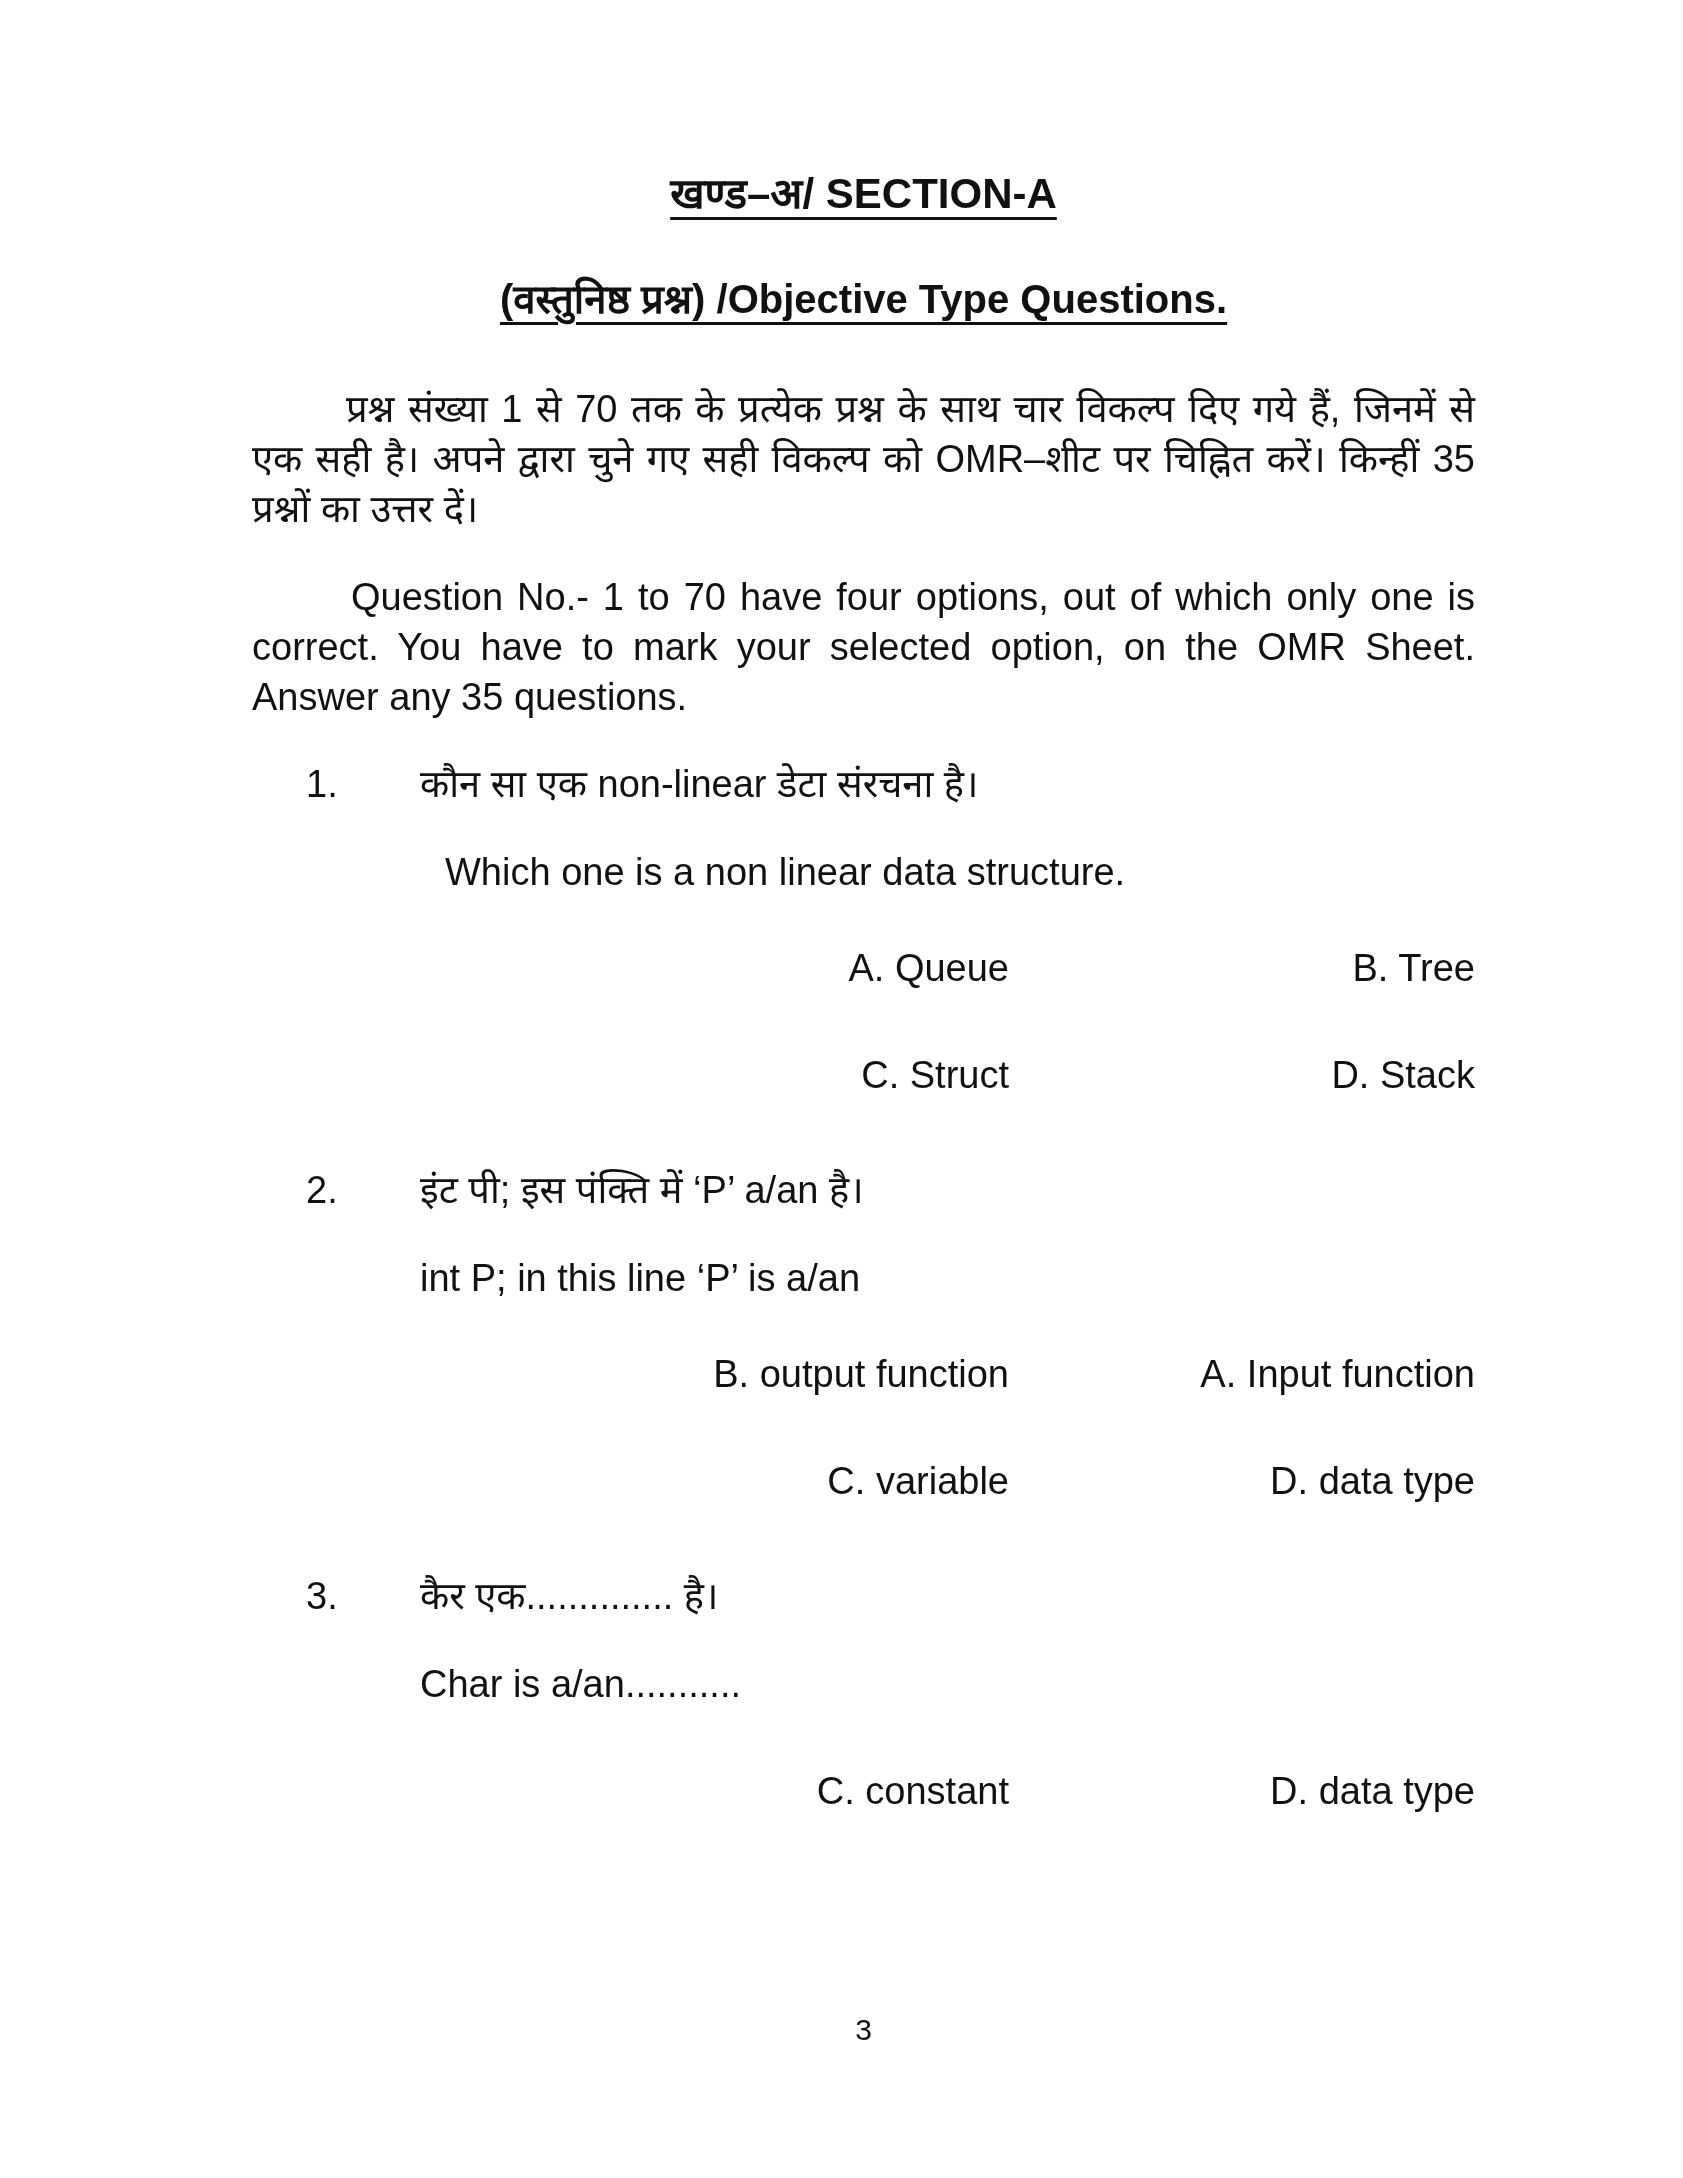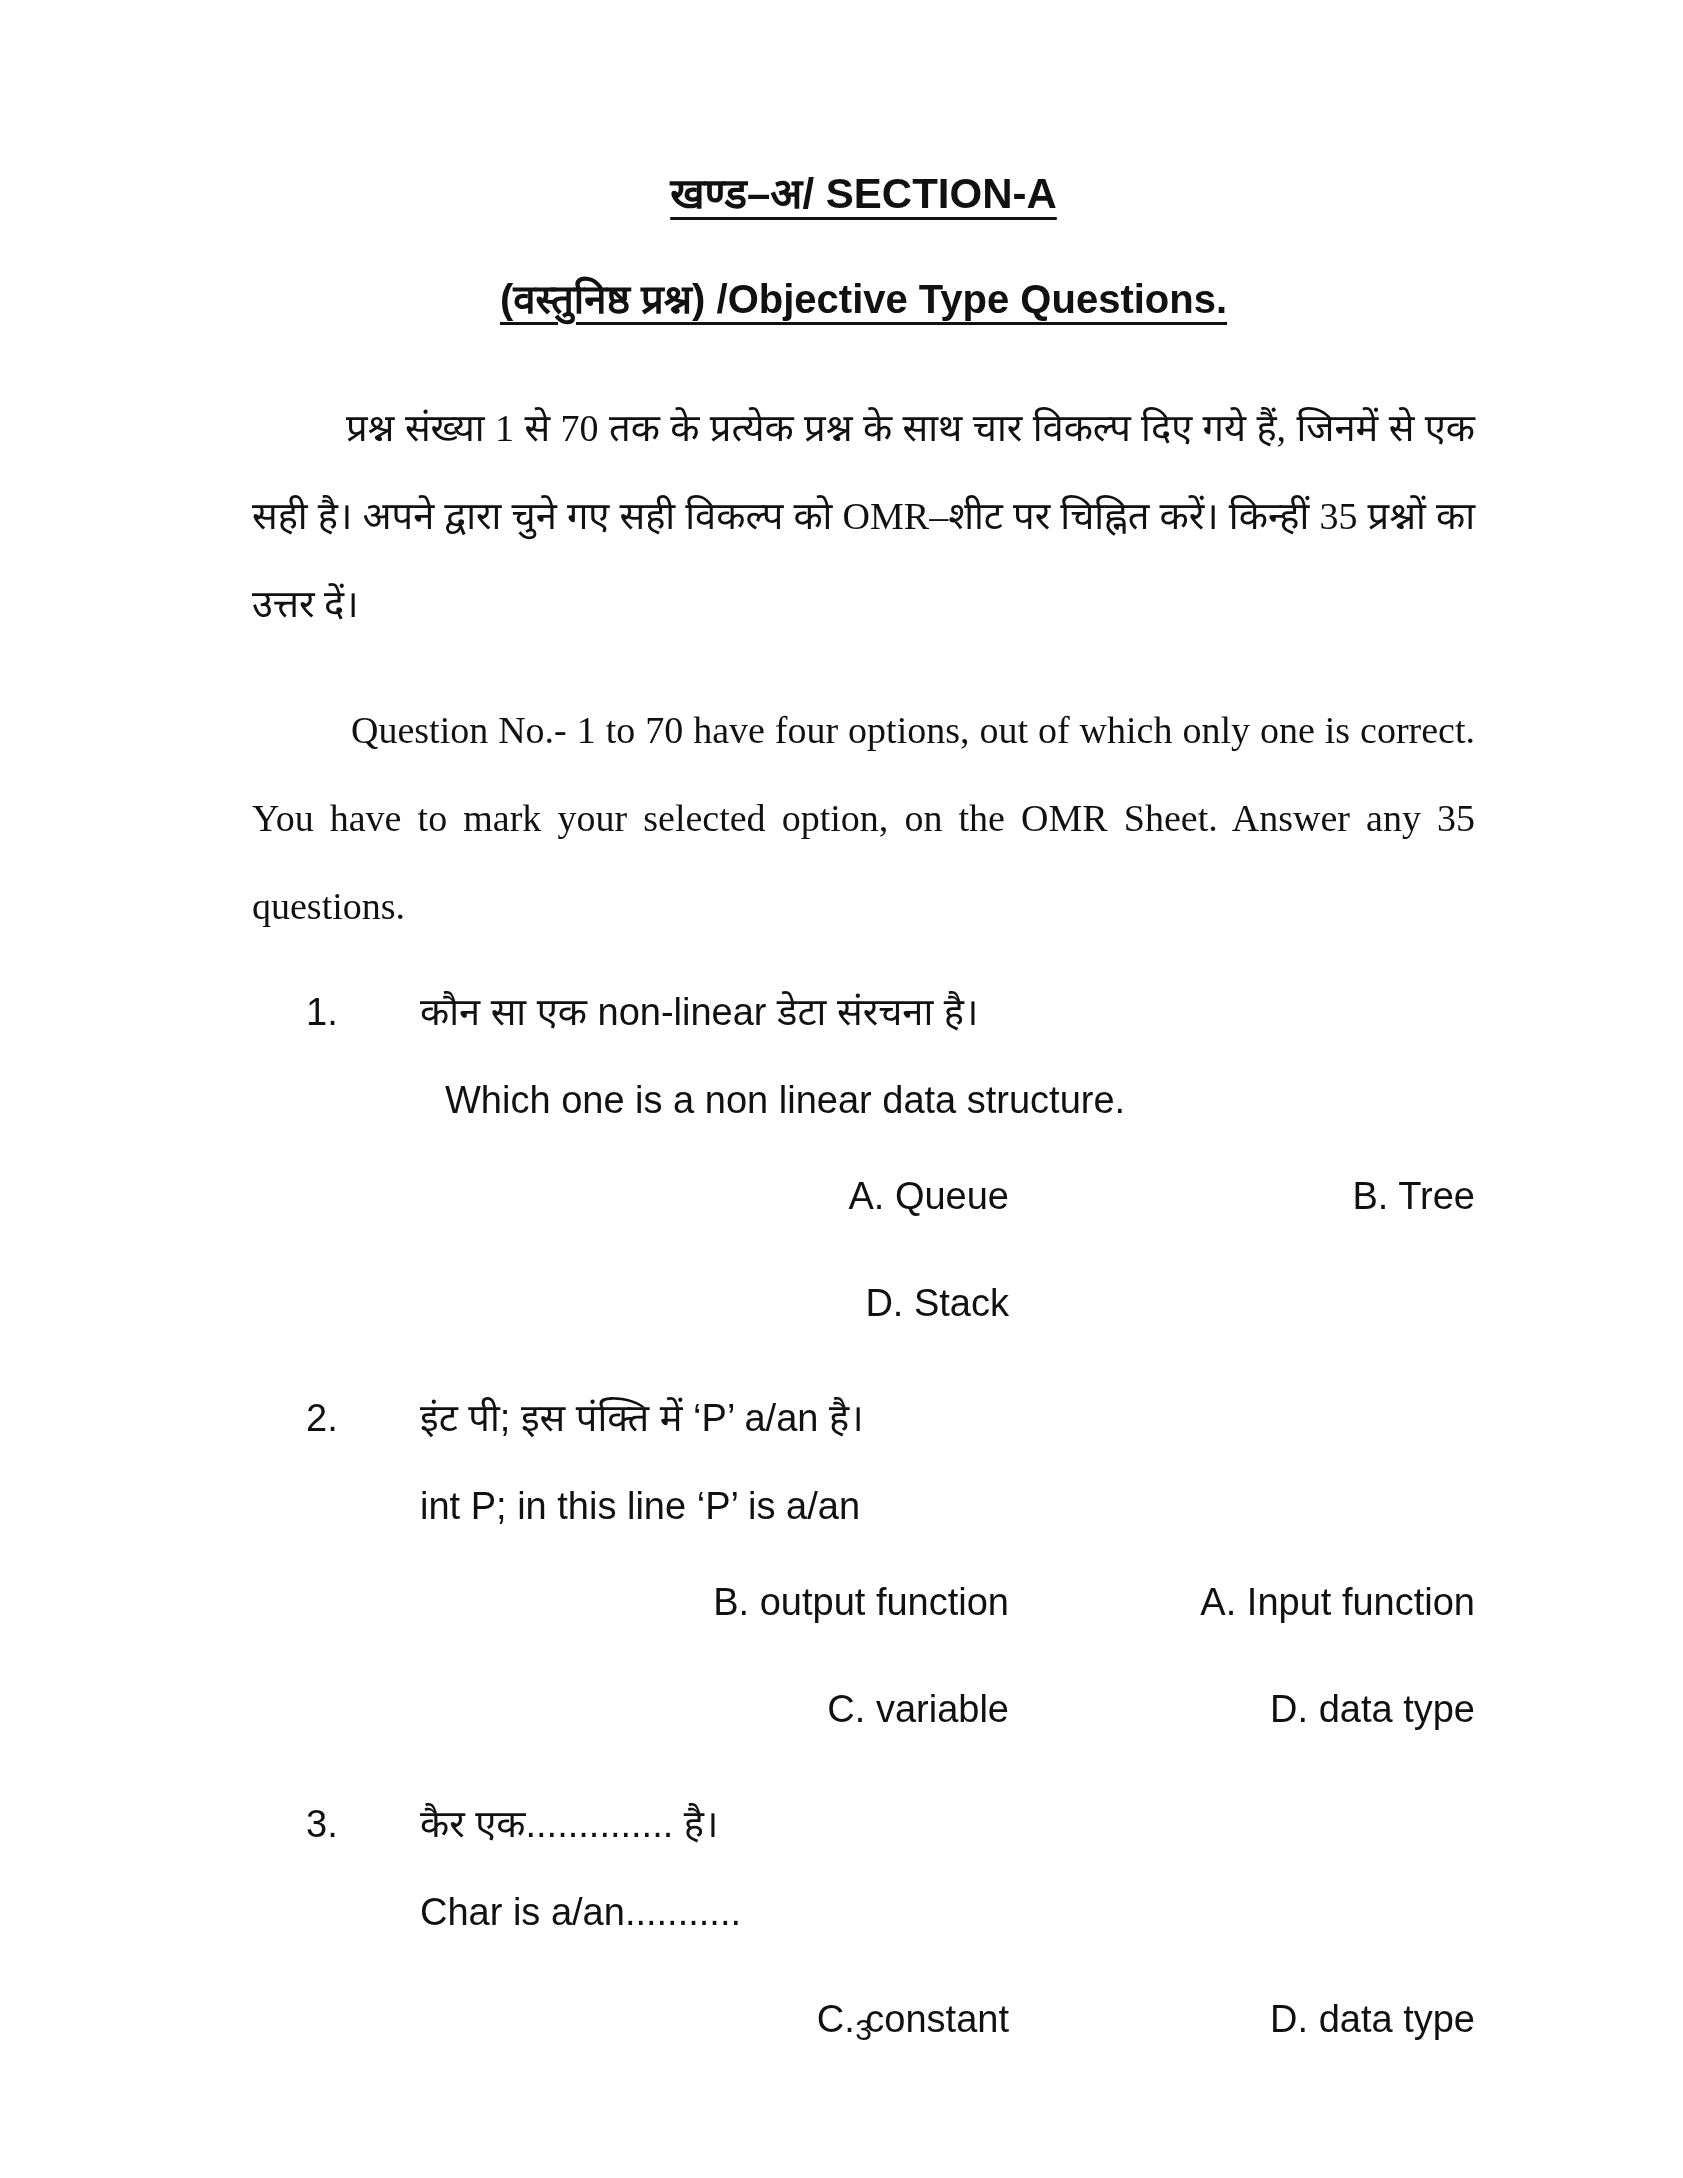--- a/index.html
+++ b/index.html
@@ -34,23 +34,22 @@
     text-underline-offset: 9px;
   }
   .subtitle {
     margin-top: 57px;
     text-align: center;
     font-weight: bold;
     font-size: 40px;
     line-height: 48px;
   }
   .para {
-    line-height: 88px;
+    line-height: 50px;
     text-align: justify;
-    font-family: Liberation Serif, serif;
   }
   .para-hi {
     margin-top: 61px;
     text-indent: 94px;
   }
   .para-en {
     margin-top: 30px;
     text-indent: 99px;
   }
   .questions {
@@ -123,20 +122,21 @@
         <div class="q-head first">
           <span class="q-num">1.</span>
           <span class="q-text">कौन सा एक non-linear डेटा संरचना है।</span>
         </div>
         <div class="q-en extra-indent">Which one is a non linear data structure.</div>
         <div class="opt-row row-1">
           <span>A. Queue</span>
           <span>B. Tree</span>
         </div>
         <div class="opt-row row-2">
+          <span>C. Struct</span>
           <span>D. Stack</span>
         </div>
       </div>
 
       <div class="question">
         <div class="q-head">
           <span class="q-num">2.</span>
           <span class="q-text">इंट पी; इस पंक्ति में ‘P’  a/an है।</span>
         </div>
         <div class="q-en">int P; in this line ‘P’ is a/an</div>

